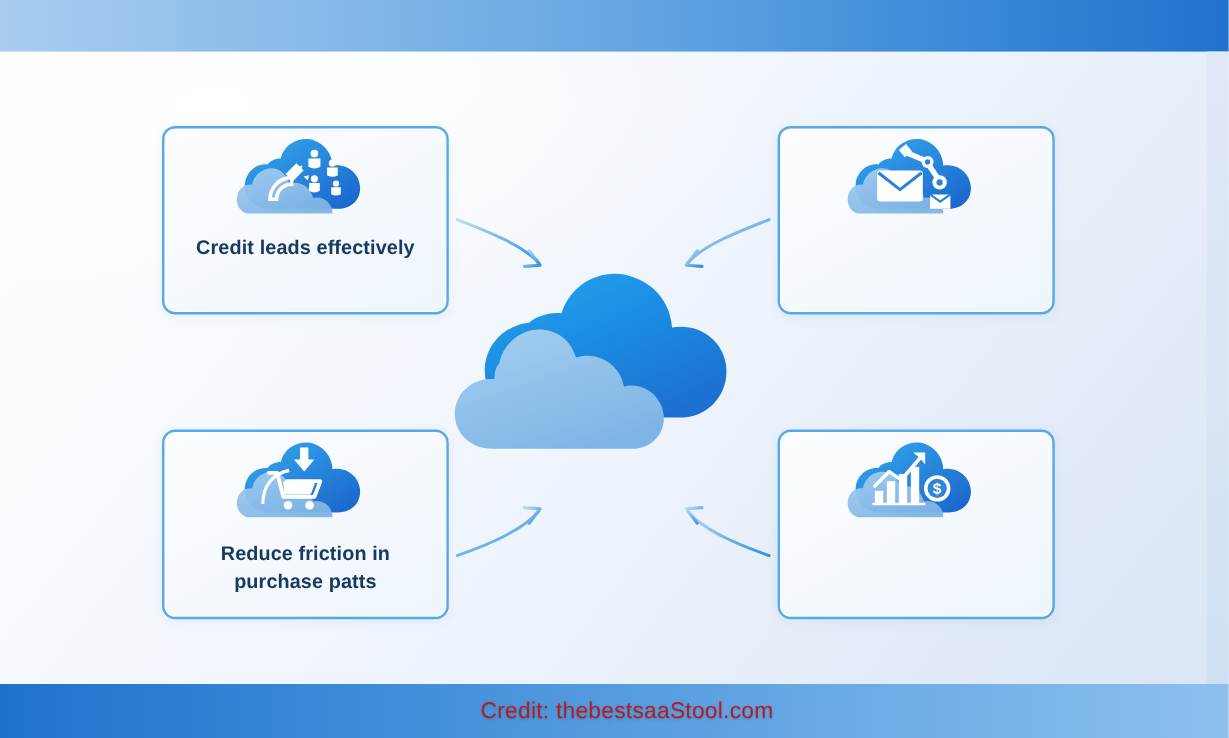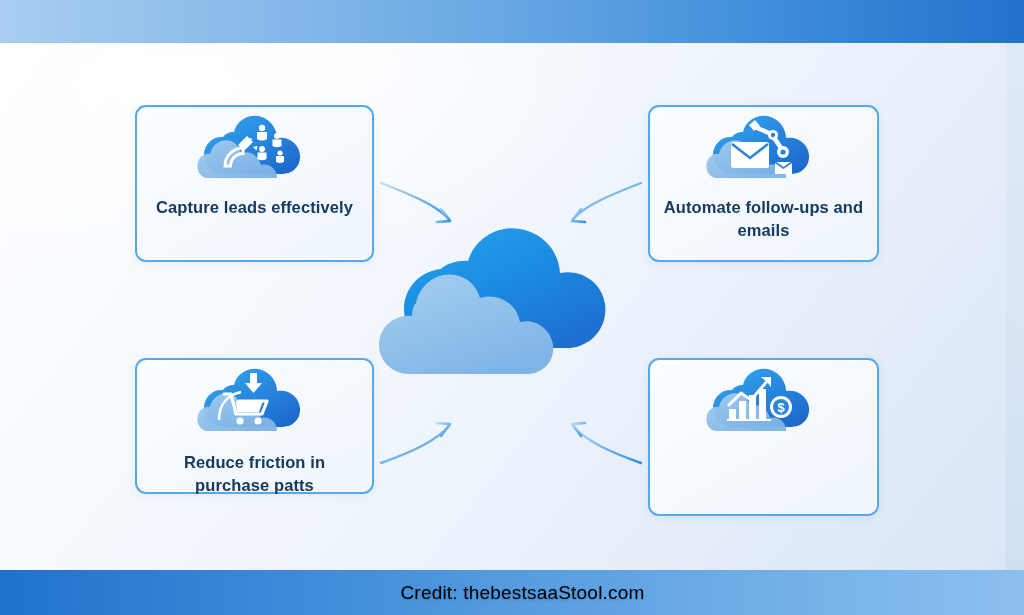--- a/index.html
+++ b/index.html
@@ -41,21 +41,21 @@
     border:2px solid #57a8e8;
     border-radius:11px;
     background:linear-gradient(150deg,#fbfdff 0%,#f6fafe 45%,#eef5fd 100%);
     box-shadow:0 2px 10px rgba(80,140,210,.10), 0 0 0 1px rgba(255,255,255,.55) inset;
     display:flex;
     flex-direction:column;
     align-items:center;
   }
   .card-tl { left:135px; top:105px;  width:239px; height:157px; }
   .card-tr { left:648px; top:105px;  width:231px; height:157px; }
-  .card-bl { left:135px; top:358px;  width:239px; height:136px; }
+  .card-bl { left:135px; top:358px;  width:239px; height:158px; }
   .card-br { left:648px; top:358px;  width:231px; height:158px; }
 
   .card-icon { margin-top:5px; width:118px; height:72px; }
   .card-tr .card-icon, .card-br .card-icon { margin-top:5px; }
 
   .card-label {
     color:#173a60;
     font-size:16.5px;
     font-weight:bold;
     line-height:1.38;
@@ -71,21 +71,21 @@
   
   .hub { position:absolute; left:370px; top:215px; width:280px; height:180px; }
 
   
   .arrows { position:absolute; left:0; top:43px; width:1024px; height:527px; pointer-events:none; }
 
   
   .credit {
     position:absolute; left:0; bottom:0; width:1024px; height:45px;
     display:flex; align-items:center; justify-content:center;
-    color:#000000; font-size:19px; letter-spacing:.2px;
+    color:#b91c1c; font-size:19px; letter-spacing:.2px;
     text-shadow:0 1px 2px rgba(20,70,130,.35);
     padding-left:21px;
   }
 </style>
 </head>
 <body>
 
 <div id="stage">
 
   <div class="canvas"></div>
@@ -182,21 +182,21 @@
           <path d="M76.5,27.5 h9 v6.5 q-4.5,2.7 -9,0 z"></path>
           <circle cx="66" cy="37" r="3"></circle>
           <path d="M61.5,40.5 h9 v6.5 q-4.5,2.7 -9,0 z"></path>
           <circle cx="84" cy="41" r="2.6"></circle>
           <path d="M80,44 h8 v5.8 q-4,2.4 -8,0 z"></path>
           <path d="M52,27 l4,-1 -1,4 z"></path>
           <path d="M57,35 l4.5,-1 -1,4.5 z"></path>
         </g>
       </svg>
     </div>
-    <div class="card-label">Capture leads effectively</div>
+    <div class="card-label">Credit leads effectively</div>
   </div>
 
   <div class="card card-tr">
     <div class="card-icon">
       <svg viewBox="0 0 118 72" width="118" height="72">
         <defs>
           <linearGradient id="ic2d" x1="0" y1="0" x2="1" y2="1">
             <stop offset="0%" stop-color="#35aaf0"></stop>
               <stop offset="100%" stop-color="#1a63c9"></stop>
           </linearGradient>
@@ -220,21 +220,20 @@
           <circle cx="68" cy="23" r="5" stroke="none"></circle>
           <circle cx="68" cy="23" r="2.2" fill="#2b83d6" stroke="none"></circle>
           <path d="M70,27 L76,36" stroke-width="4.5" stroke-linecap="round" fill="none"></path>
           <circle cx="78" cy="40" r="6" stroke="none"></circle>
           <circle cx="78" cy="40" r="2.6" fill="#2b83d6" stroke="none"></circle>
           <path d="M70,50 h17 v12 h-17 z" stroke="none"></path>
           <path d="M70,50 l8.5,6 8.5,-6" fill="none" stroke="#2b83d6" stroke-width="1.8"></path>
         </g>
       </svg>
     </div>
-    <div class="card-label">Automate follow-ups and emails</div>
   </div>
 
   <div class="card card-bl">
     <div class="card-icon">
       <svg viewBox="0 0 118 72" width="118" height="72">
         <defs>
           <linearGradient id="ic3d" x1="0" y1="0" x2="1" y2="1">
             <stop offset="0%" stop-color="#35aaf0"></stop>
               <stop offset="100%" stop-color="#1a63c9"></stop>
           </linearGradient>

